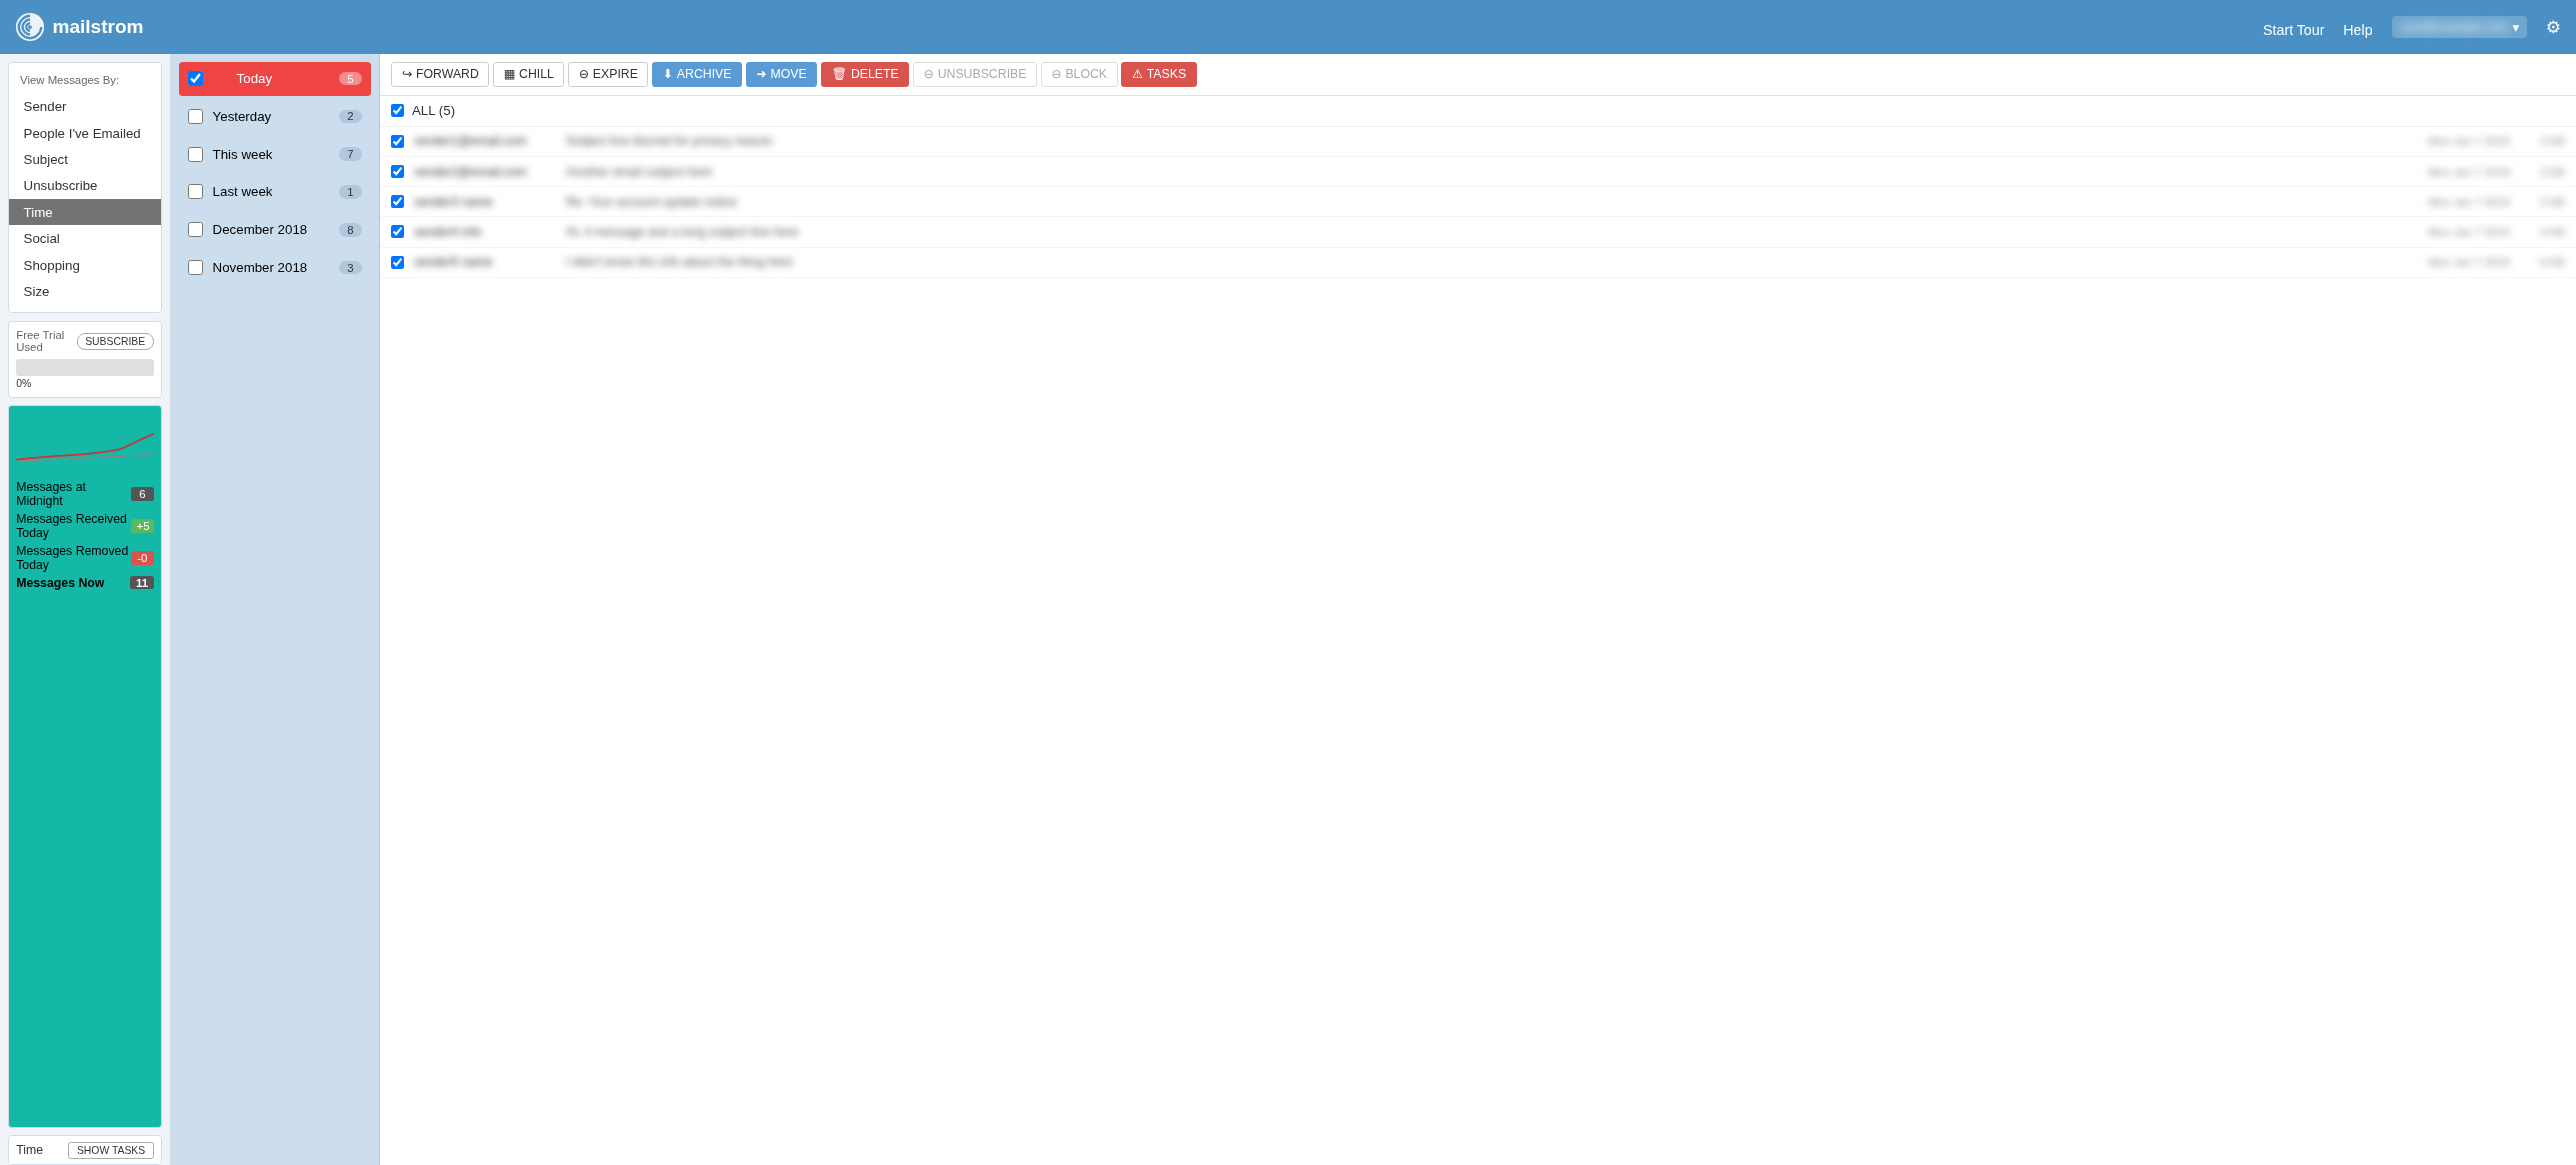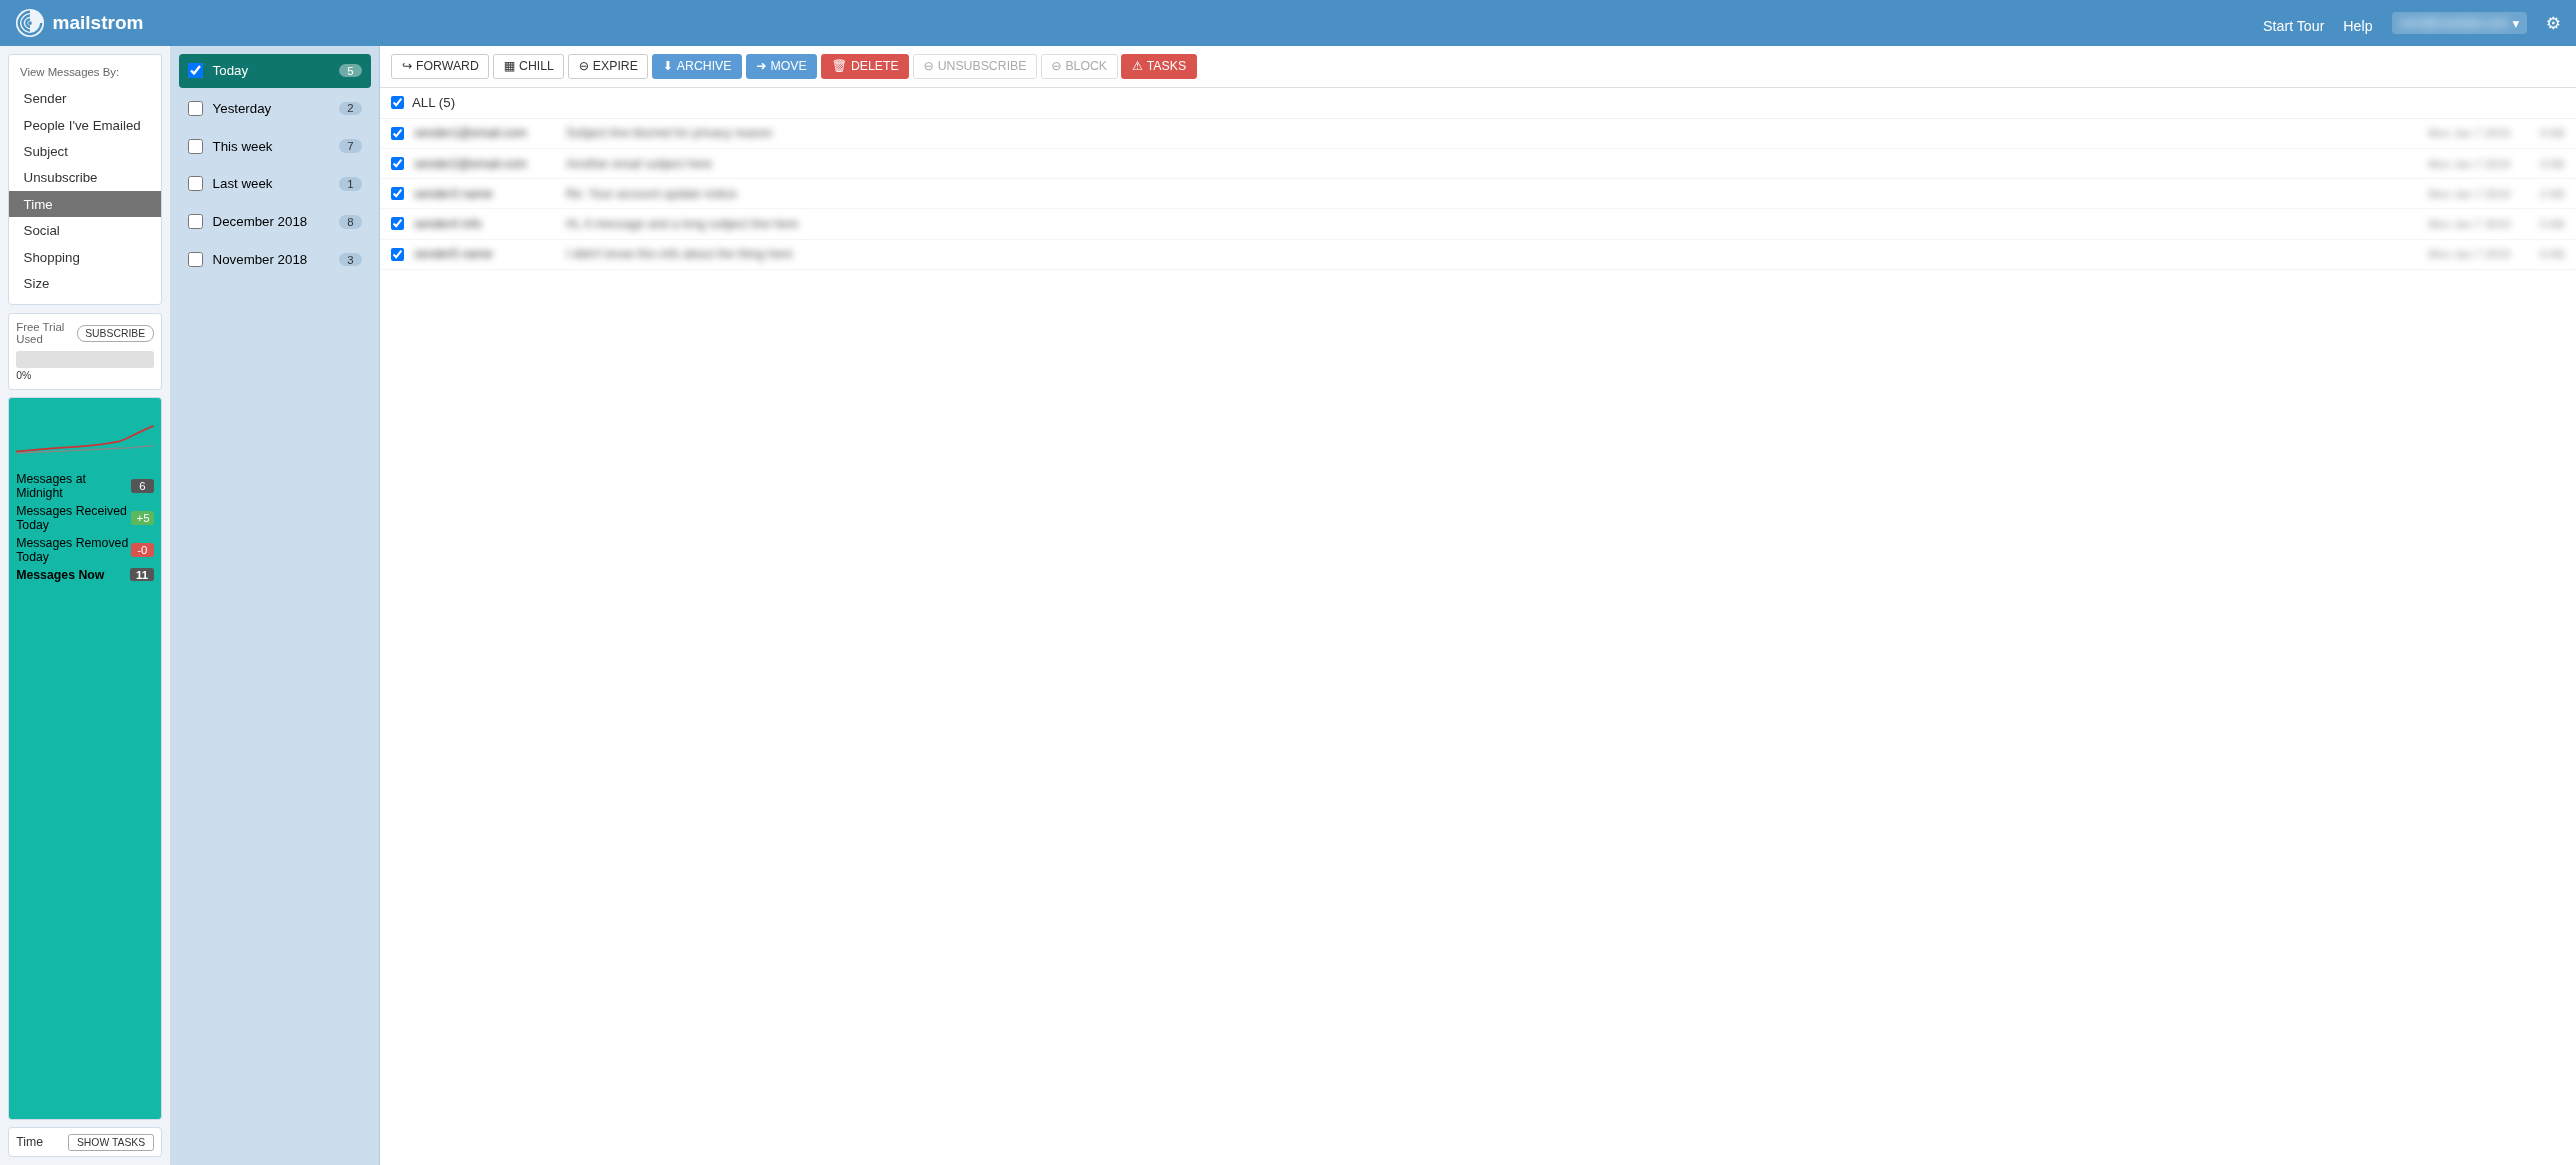--- a/index.html
+++ b/index.html
@@ -1,21 +1,21 @@
 <!DOCTYPE html>
 <html style="font-size:15px"><head>
   <meta charset="utf-8">
   <style>
     * { box-sizing: border-box; margin: 0; padding: 0; }
     body { font-family: Arial, Helvetica, sans-serif; font-size: 13.3px; background: #e8eef4; overflow: hidden; }
 
     
     .header {
       background: #4a90c4;
-      height: 46px;
+      height: 54px;
       display: flex;
       align-items: center;
       padding: 0 15px;
       color: white;
     }
     .header-logo {
       display: flex;
       align-items: center;
       gap: 7.6px;
       font-size: 19px;
@@ -204,22 +204,23 @@
     .time-item {
       display: flex;
       align-items: center;
       padding: 9.5px 9.5px;
       border-radius: 3.8px;
       margin-bottom: 3.8px;
       cursor: pointer;
       background: transparent;
     }
     .time-item.selected {
-      background: #0f766e;
-      color: white;
+      background: #ef4444;
+      color: white;
+      gap: 24px;
     }
     .time-item-checkbox {
       width: 15px;
       height: 15px;
       margin-right: 9.5px;
       cursor: pointer;
       flex-shrink: 0;
     }
     .time-item-label {
       flex: 1;

